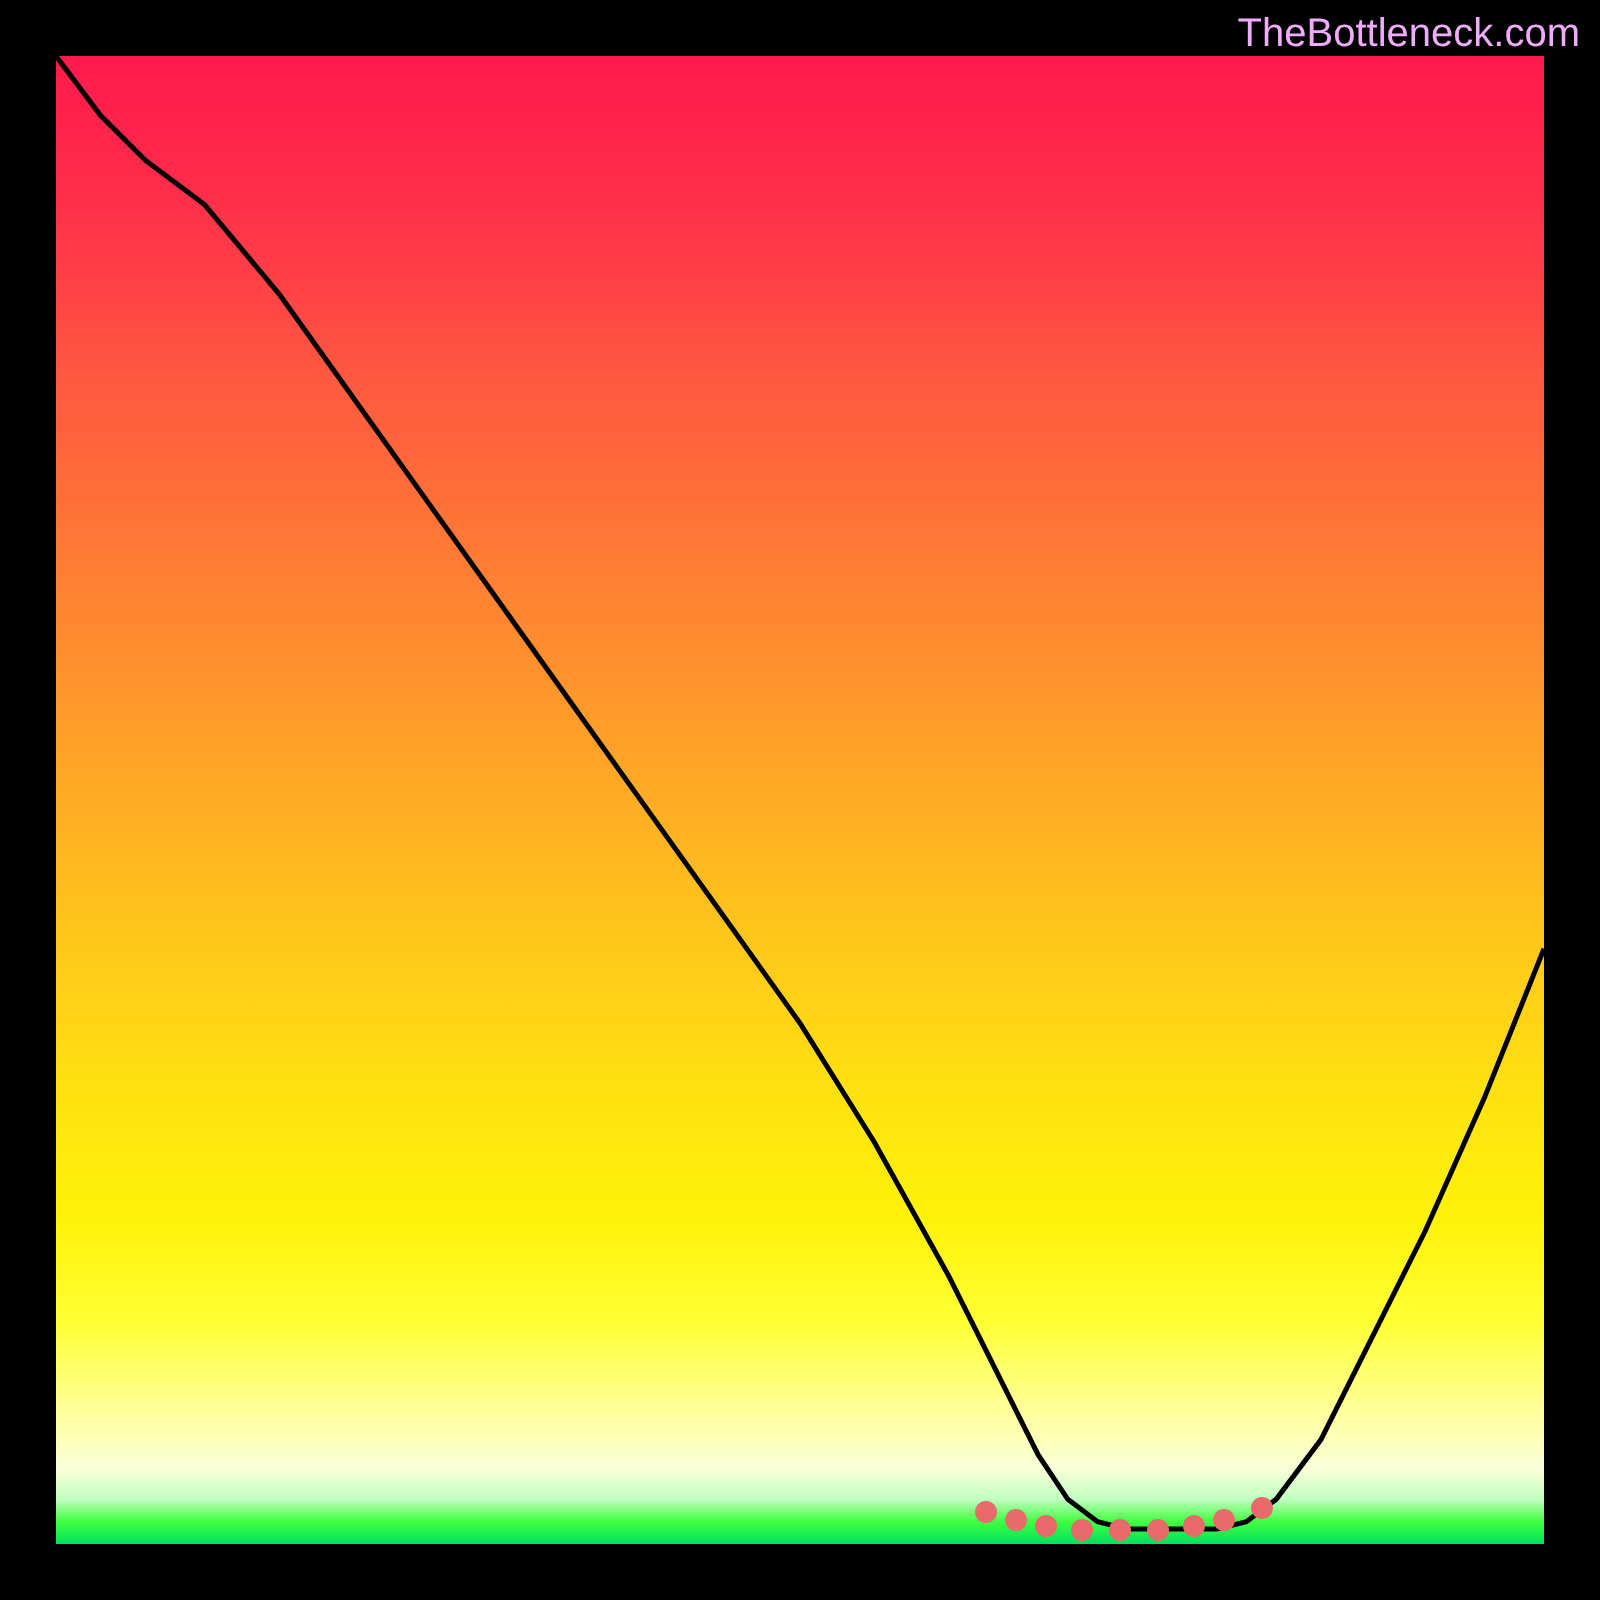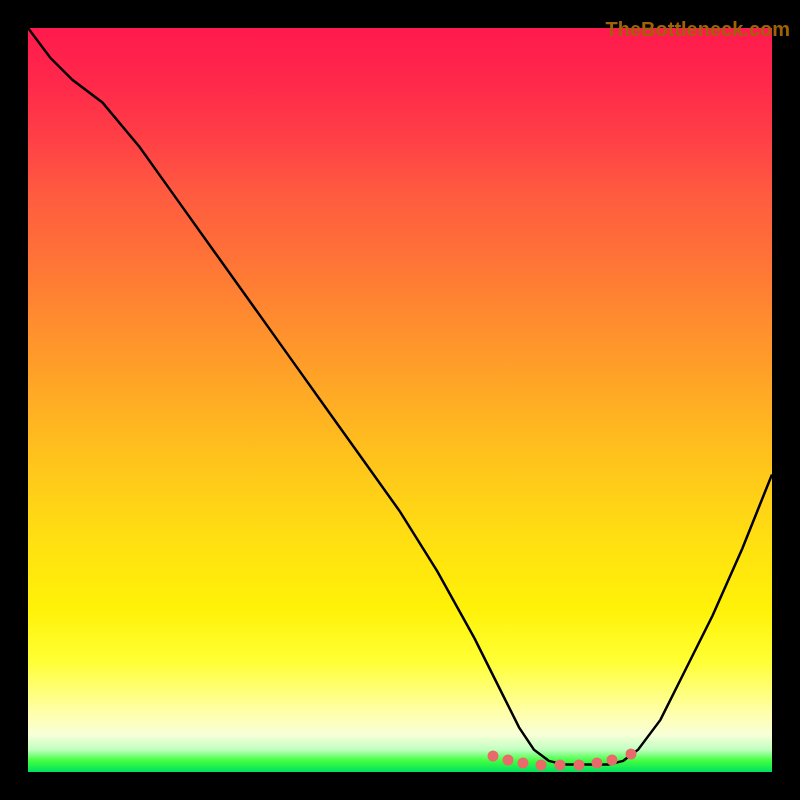--- a/index.html
+++ b/index.html
@@ -6,25 +6,25 @@
   body {
     width: 800px;
     height: 800px;
     background: #000;
     font-family: Arial, sans-serif;
     position: relative;
     overflow: hidden;
   }
   .watermark {
     position: absolute;
-    top: 18px;
+    top: 6px;
     right: 10px;
-    color: #a16207;
+    color: #f0abfc;
     font-size: 20px;
-    font-weight: 700;
+    font-weight: 400;
     z-index: 10;
   }
   .plot-area {
     position: absolute;
     left: 28px;
     top: 28px;
     width: 744px;
     height: 744px;
     overflow: hidden;
   }

